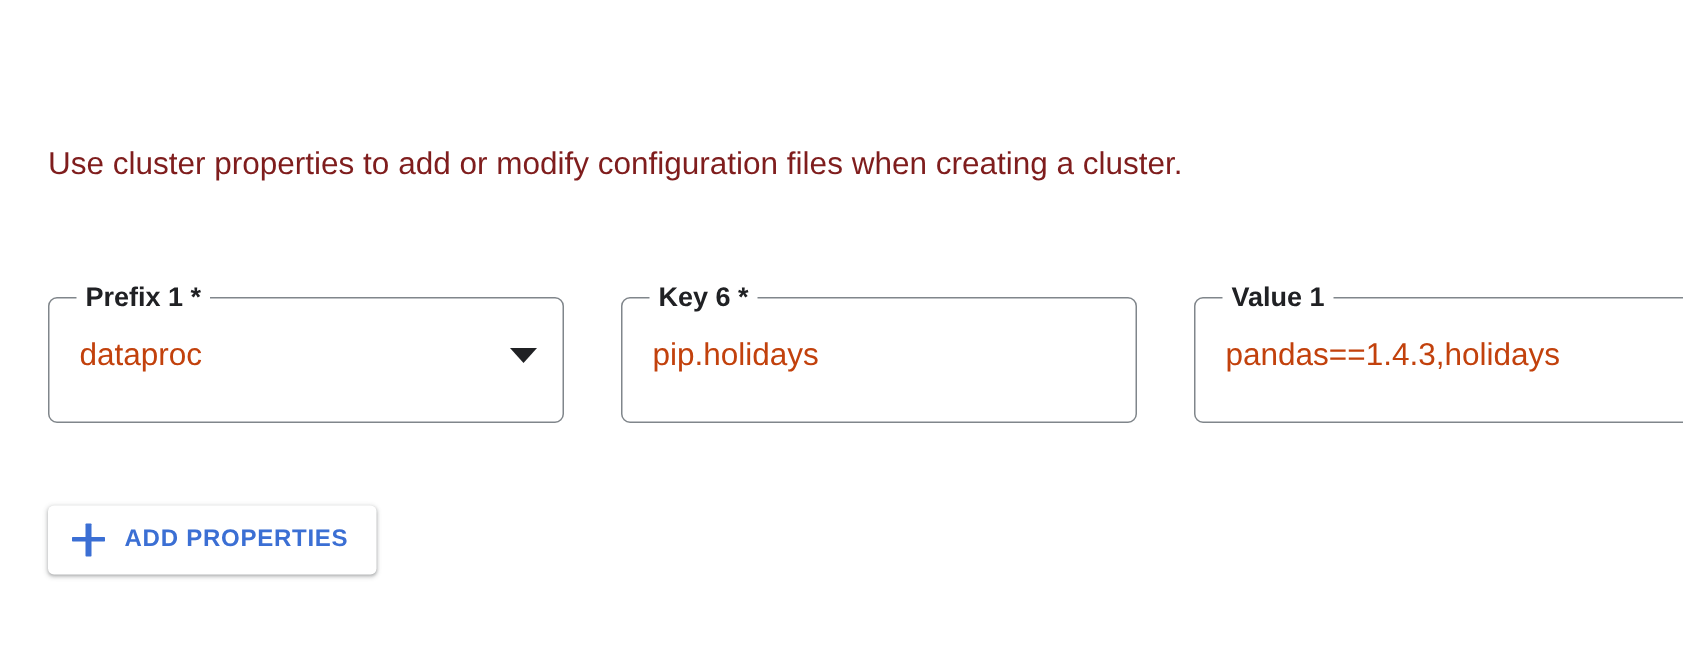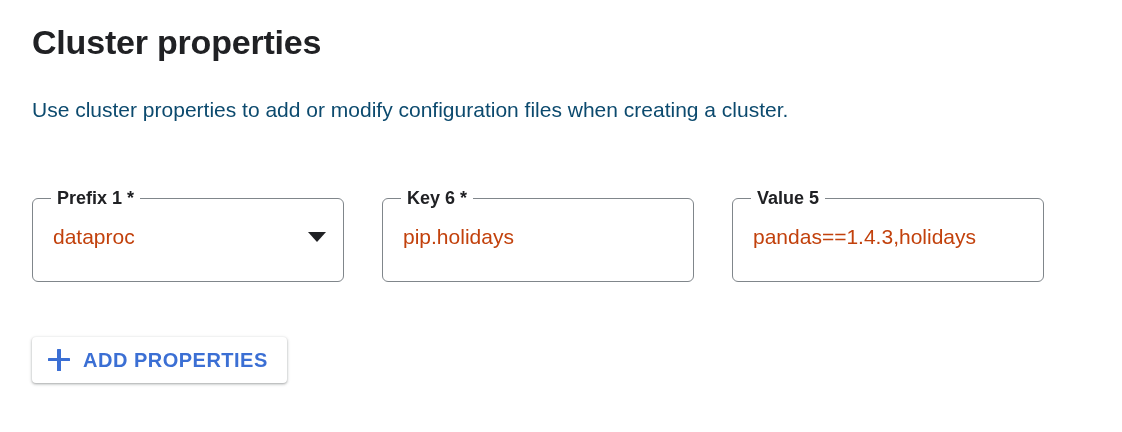--- a/index.html
+++ b/index.html
@@ -36,38 +36,38 @@
     white-space: nowrap;
   }
 
   .page-subtitle {
     position: absolute;
     left: 32px;
     top: 96px;
     font-size: 21px;
     line-height: 28px;
     font-weight: 400;
-    color: #0c4a6e;
+    color: #7f1d1d;
     white-space: nowrap;
   }
 
   
   .field-row {
     position: absolute;
     left: 32px;
     top: 198px;
     display: flex;
     flex-direction: row;
     align-items: flex-start;
     gap: 38px;
   }
 
   .field {
     position: relative;
-    width: 312px;
+    width: 344px;
     height: 84px;
     box-sizing: border-box;
   }
 
   
   .field-outline {
     position: absolute;
     left: 0;
     top: 0;
     right: 0;
@@ -165,55 +165,54 @@
     height: 3.4px;
   }
   .plus-icon::after {
     top: 0;
     left: 9.3px;
     width: 3.4px;
     height: 22px;
   }
 
   .add-button-label {
-    font-size: 20px;
+    font-size: 16px;
     line-height: 20px;
     font-weight: 700;
     letter-spacing: 0.5px;
     color: #3b6fd4;
     white-space: nowrap;
   }
 </style>
 </head>
 <body>
 
 <div class="page">
 
-  <div class="page-title">Cluster properties</div>
 
   <div class="page-subtitle">Use cluster properties to add or modify configuration files when creating a cluster.</div>
 
   <div class="field-row">
 
     <div class="field is-select">
       <div class="field-outline"></div>
       <div class="field-label">Prefix 1 *</div>
       <div class="field-value">dataproc</div>
       <div class="caret"></div>
     </div>
 
     <div class="field is-text">
       <div class="field-outline"></div>
       <div class="field-label">Key 6 *</div>
       <div class="field-value">pip.holidays</div>
     </div>
 
     <div class="field is-text">
       <div class="field-outline"></div>
-      <div class="field-label">Value 5</div>
+      <div class="field-label">Value 1</div>
       <div class="field-value">pandas==1.4.3,holidays</div>
     </div>
 
   </div>
 
   <button class="add-button">
     <span class="plus-icon"></span>
     <span class="add-button-label">ADD PROPERTIES</span>
   </button>
 

